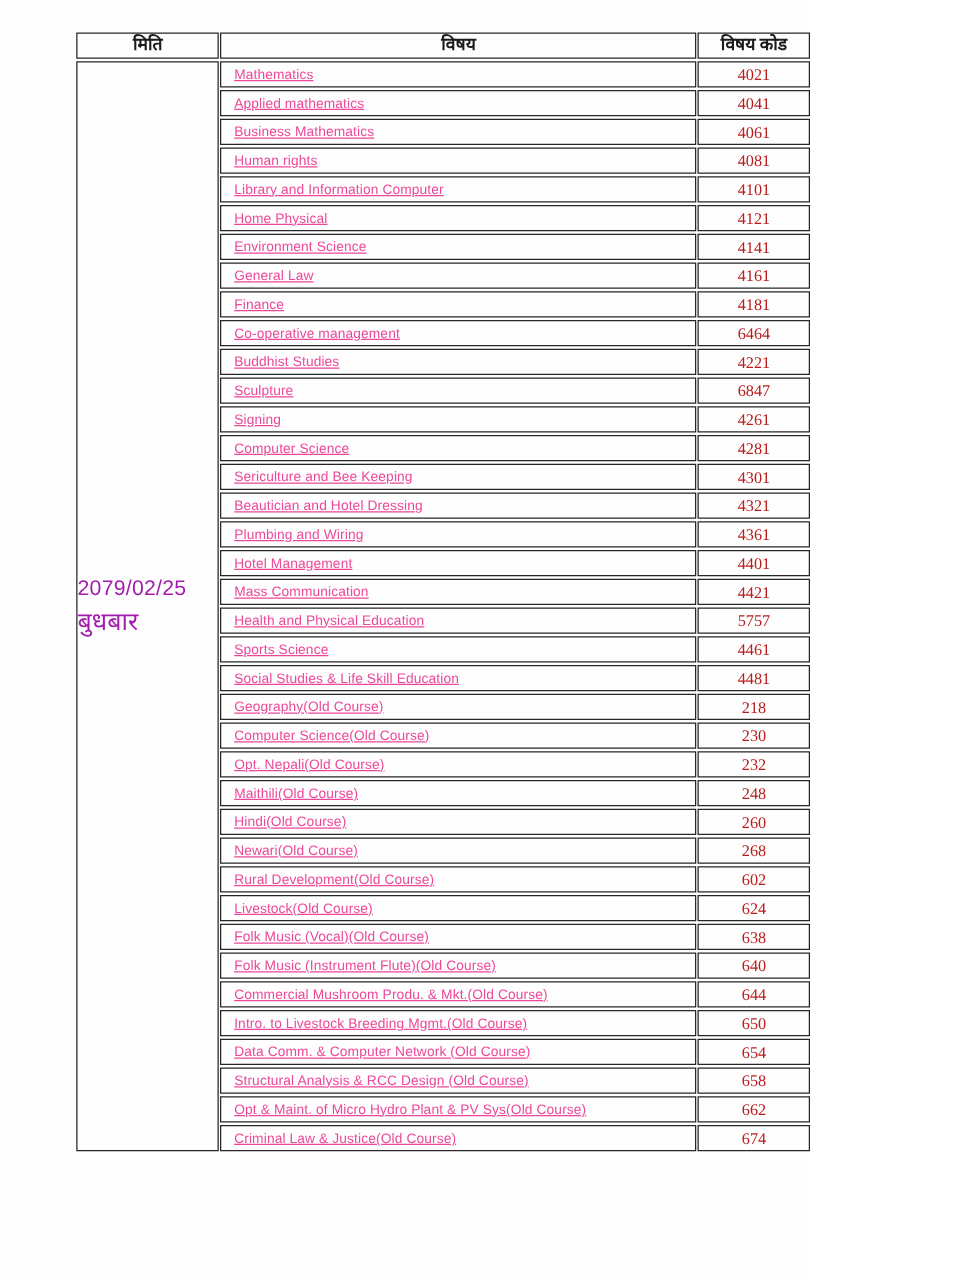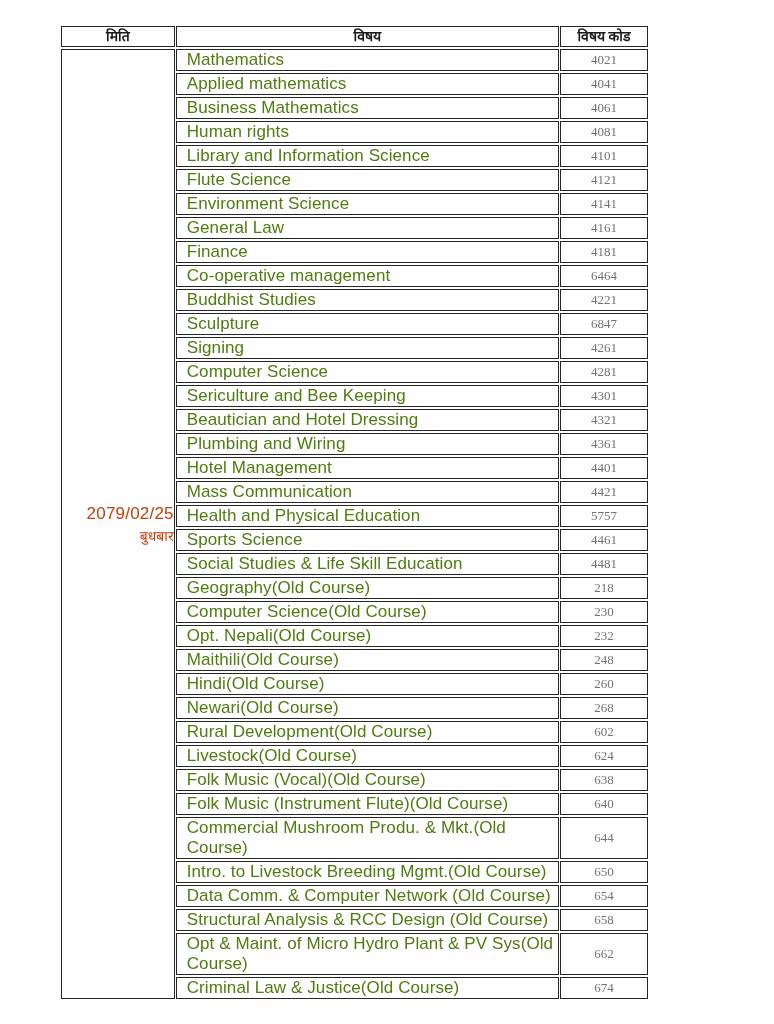--- a/index.html
+++ b/index.html
@@ -40,44 +40,45 @@
     text-align: center;
     vertical-align: middle;
     line-height: 19px;
     font-family: "Liberation Serif", "DejaVu Serif", serif;
   }
   tbody td {
     height: 19px;
     vertical-align: middle;
   }
   td.subject-cell {
-    font-size: 17px;
+    font-size: 11px;
     text-align: left;
     padding-left: 10px;
     letter-spacing: 0.1px;
-    color: #4d7c0f;
+    color: #ec4899;
+    text-decoration: underline;
   }
   td.code-cell {
     font-size: 13px;
     text-align: center;
     font-family: "Liberation Serif", "DejaVu Serif", serif;
-    color: #737373;
+    color: #b91c1c;
   }
   td.date-cell {
-    text-align: right;
+    text-align: left;
     vertical-align: middle;
     font-size: 17px;
-    color: #c2410c;
+    color: #a21caf;
   }
   .date-line {
     font-size: 17px;
     letter-spacing: 0.2px;
   }
   .weekday-line {
-    font-size: 14px;
+    font-size: 20px;
     margin-top: 2px;
   }
 </style>
 </head>
 <body>
 
 <div class="page">
   <table class="schedule">
     <colgroup>
       <col class="c-date">
@@ -106,25 +107,25 @@
   </tr>
         <tr>
     <td class="subject-cell">Business Mathematics</td>
     <td class="code-cell">4061</td>
   </tr>
         <tr>
     <td class="subject-cell">Human rights</td>
     <td class="code-cell">4081</td>
   </tr>
         <tr>
-    <td class="subject-cell">Library and Information Science</td>
+    <td class="subject-cell">Library and Information Computer</td>
     <td class="code-cell">4101</td>
   </tr>
         <tr>
-    <td class="subject-cell">Flute Science</td>
+    <td class="subject-cell">Home Physical</td>
     <td class="code-cell">4121</td>
   </tr>
         <tr>
     <td class="subject-cell">Environment  Science</td>
     <td class="code-cell">4141</td>
   </tr>
         <tr>
     <td class="subject-cell">General Law</td>
     <td class="code-cell">4161</td>
   </tr>

